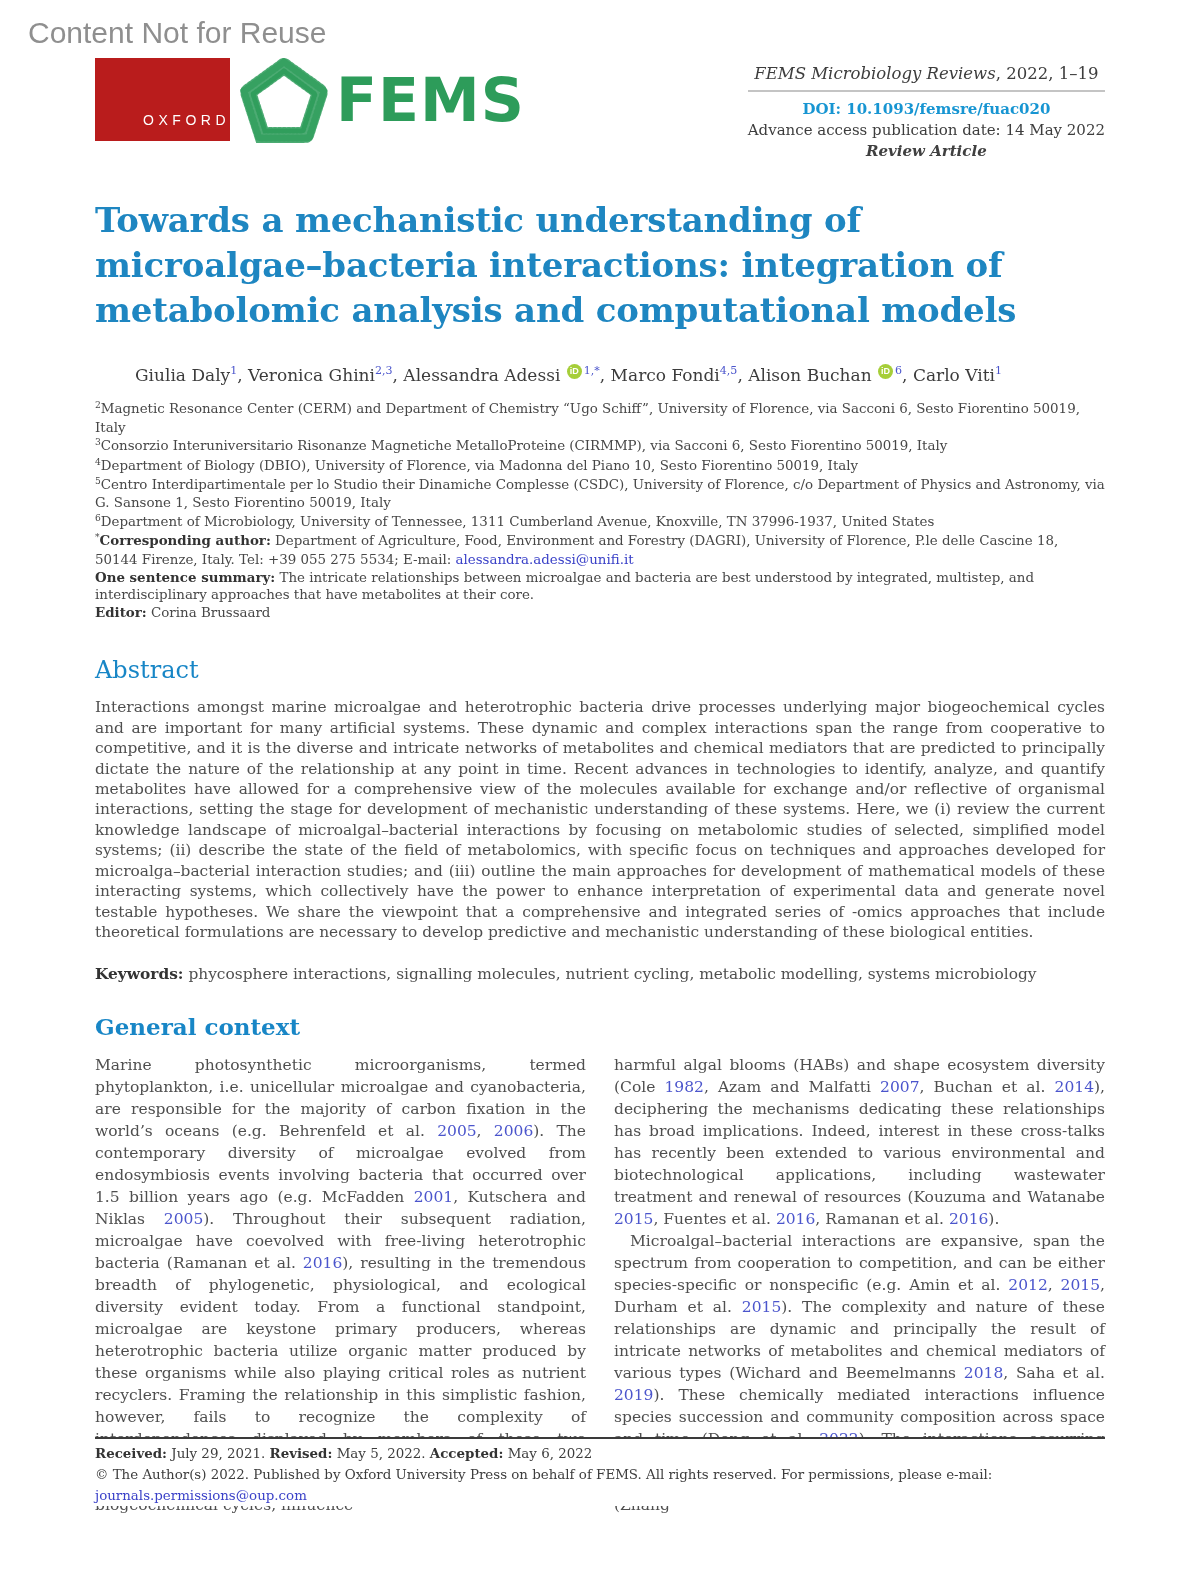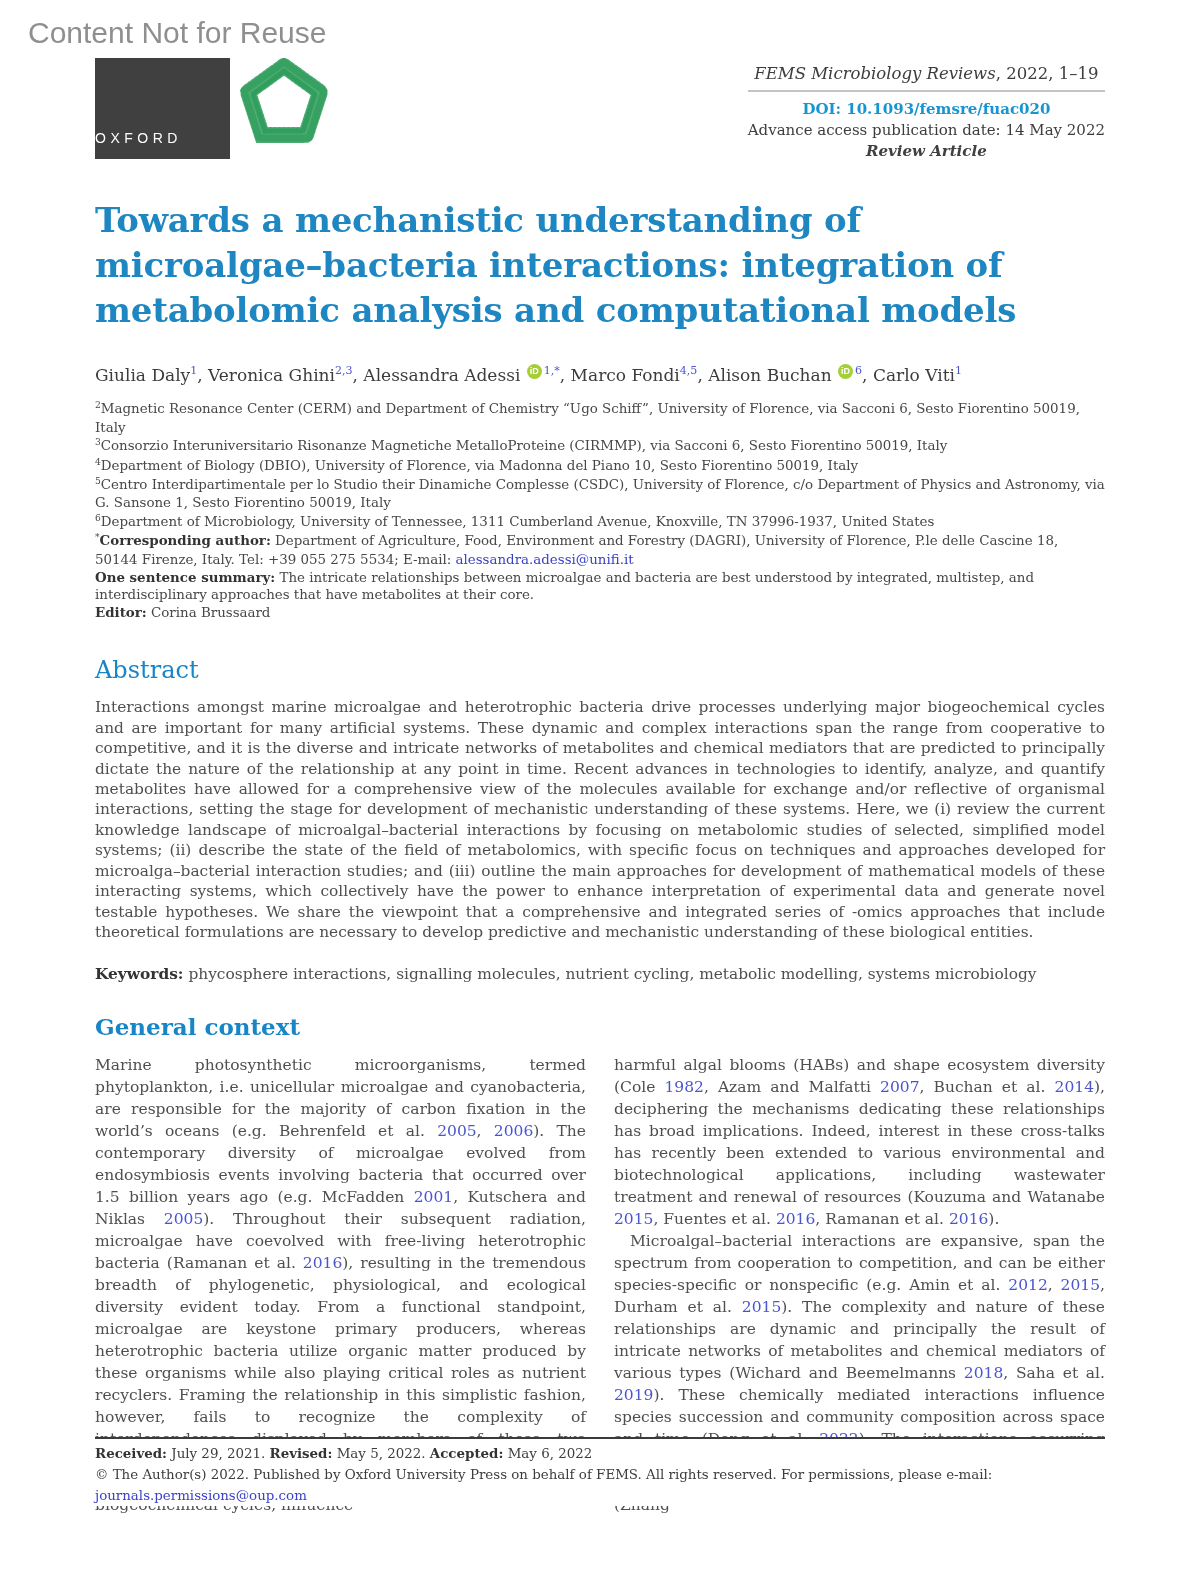--- a/index.html
+++ b/index.html
@@ -5,38 +5,38 @@
   html,body{margin:0;padding:0;background:#fff;}
   .page{position:relative;width:1200px;height:1578px;background:#fff;overflow:hidden;
         font-family:"DejaVu Serif",serif;color:#4a4a4a;}
   .watermark{position:absolute;left:28px;top:16px;z-index:0;
         font-family:"Liberation Sans",sans-serif;font-size:30px;color:#8f8f8f;}
   .content{position:absolute;left:95px;width:1010px;top:0;z-index:1;}
 
   
   .masthead{display:flex;justify-content:space-between;align-items:flex-start;margin-top:58px;}
   .logos{display:flex;align-items:flex-start;}
-  .oxford-box{width:135px;height:101px;background:#404040;display:flex;align-items:flex-end;
-        justify-content:flex-start;padding-bottom:13px;box-sizing:border-box;}
+  .oxford-box{width:135px;height:83px;background:#b91c1c;display:flex;align-items:flex-end;
+        justify-content:flex-end;padding-bottom:13px;box-sizing:border-box;}
   .oxford-label{color:#fff;font-family:"Liberation Sans",sans-serif;font-size:14px;letter-spacing:4.5px;}
   .fems-logo{display:flex;align-items:center;margin-left:4px;margin-top:-4px;}
   .fems-word{font-family:"DejaVu Sans",sans-serif;font-weight:bold;font-size:60px;color:#2d9c5a;
         letter-spacing:1px;margin-left:2px;margin-top:-8px;}
   .issue-block{text-align:center;font-size:15px;color:#3d3d3d;padding-top:6px;min-width:315px;}
   .journal-line{font-size:16.5px;color:#3d3d3d;}
   .journal-name{font-style:italic;}
   .issue-rule{border-bottom:2px solid #c4c4c4;margin:7px 0 8px;}
   .doi-line{color:#1795d2;font-weight:bold;font-size:15px;}
   .advance-line{font-size:15px;margin-top:3px;color:#3d3d3d;}
   .article-type{font-weight:bold;margin-top:3px;color:#404040;font-style:italic;}
 
   
   .title{margin-top:38px;max-width:930px;font-size:34px;line-height:1.33;font-weight:600;
         color:#1e86c1;letter-spacing:-0.2px;}
-  .authors{margin-top:30px;font-size:17px;color:#3c3c3c;}
+  .authors{margin-top:30px;font-size:17px;color:#3c3c3c;margin-left:40px;}
   .front-matter{margin-top:15px;font-size:13.4px;line-height:1.33;color:#474747;}
   .front-matter div{margin:0;}
 
   
   .sg-asup{color:#4b55cc;font-size:0.65em;vertical-align:super;}
   .sg-sup{font-size:0.68em;vertical-align:super;}
   .sg-b{font-weight:bold;color:#333;}
   .sg-link{color:#3a41c8;}
   .sg-cite{color:#4b55cc;}
   .sg-orcid{display:inline-block;width:15px;height:15px;border-radius:50%;background:#a6ce39;
@@ -75,20 +75,21 @@
         </div>
         <div class="fems-logo">
           <svg width="100" height="100" viewBox="0 0 100 100">
             <g fill="none" stroke="#2d9c5a" stroke-linecap="round">
               <path d="M50 12 L86 38 L72 81 L28 81 L14 38 Z" stroke-width="16" stroke-dasharray="2 2.6" opacity="0.85"></path>
               <path d="M50 8 L90 37 L75 84 L25 84 L10 37 Z" stroke-width="7" stroke-dasharray="1 3.4" opacity="0.7"></path>
               <path d="M50 17 L81 40 L69 77 L31 77 L19 40 Z" stroke-width="5" stroke-dasharray="1.4 2.2" opacity="0.9"></path>
             </g>
             <path d="M50 26 L72 42 L64 69 L36 69 L28 42 Z" fill="#ffffff"></path>
           </svg>
+          <span class="fems-word">FEMS</span>
         </div>
       </div>
       <div class="issue-block">
         <div class="journal-line">
           <span class="journal-name">FEMS Microbiology Reviews</span><span>, 2022, 1–19</span>
         </div>
         <div class="issue-rule"></div>
         <div class="doi-line">DOI: 10.1093/femsre/fuac020</div>
         <div class="advance-line">Advance access publication date: 14 May 2022</div>
         <div class="article-type">Review Article</div>

